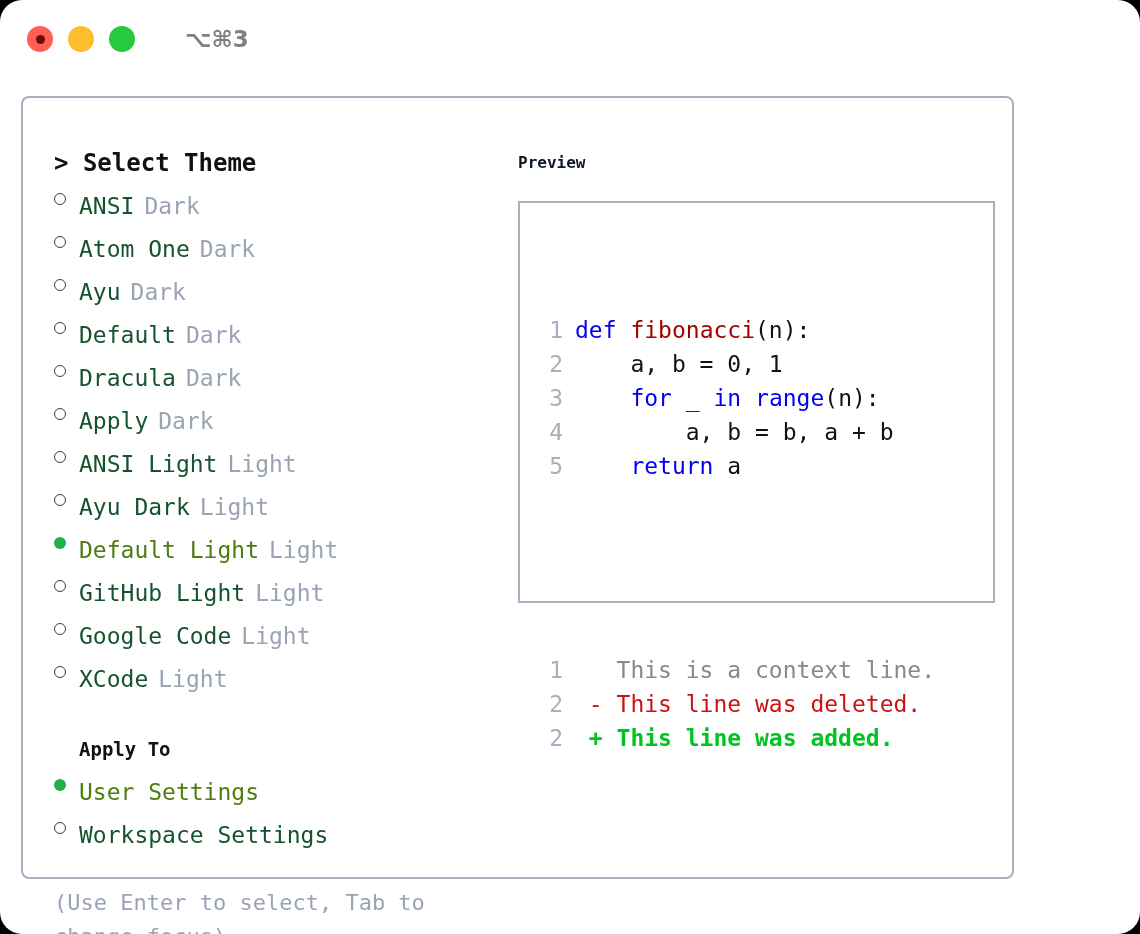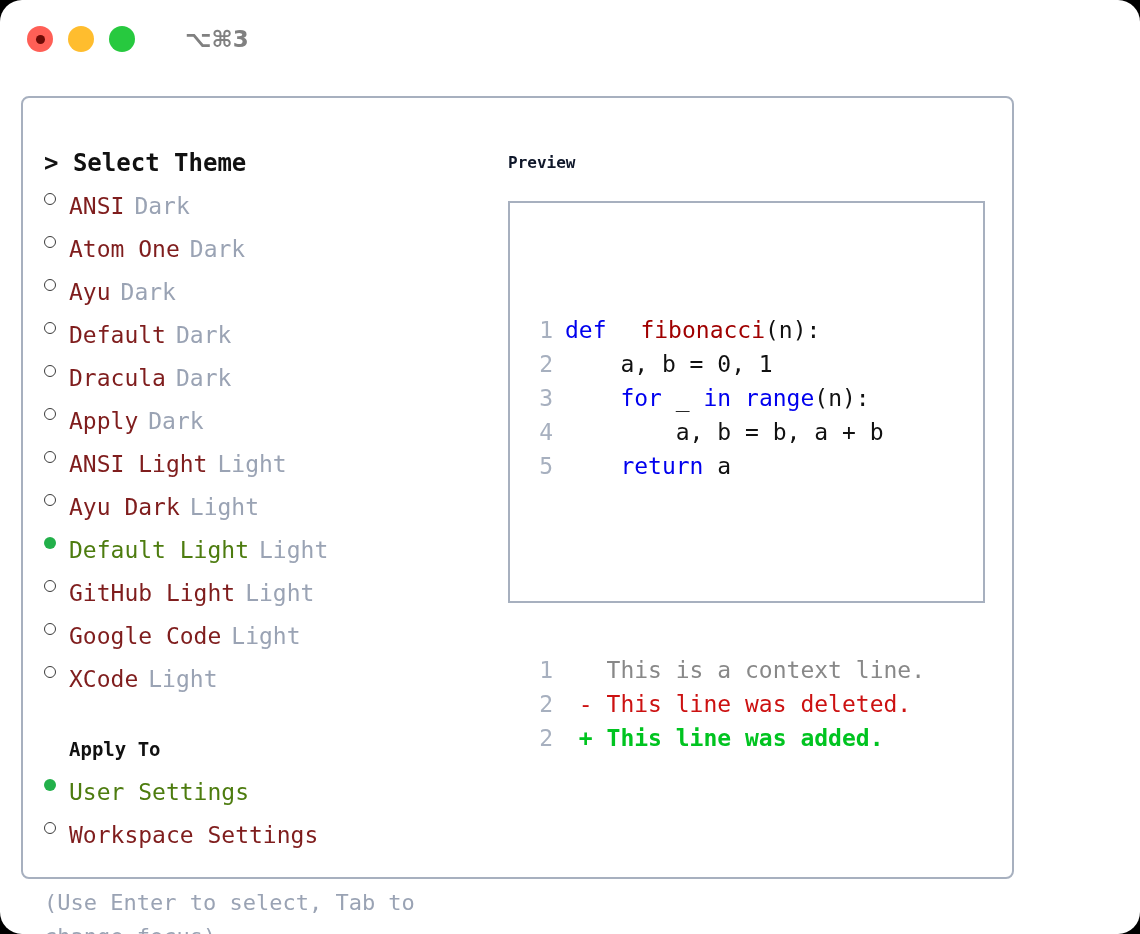--- a/index.html
+++ b/index.html
@@ -72,21 +72,21 @@
     width: 993px;
     height: 783px;
     border: 2px solid #a7b0bf;
     border-radius: 8px;
     box-sizing: border-box;
     background: #ffffff;
   }
 
   .columns {
     position: absolute;
-    left: 6px; top: 0;
+    left: 16px; top: 0;
     width: 100%;
     height: 100%;
   }
 
   
   .left-col {
     position: absolute;
     left: 15px;
     top: 48px;
     width: 460px;
@@ -124,21 +124,21 @@
   }
   .bullet .mark.hollow {
     border: 1.7px solid #3b3b3b;
     background: transparent;
   }
   .bullet .mark.filled {
     background: #22b04a;
     border: none;
   }
   .opt-label {
-    color: #7f1d1d;
+    color: #14532d;
   }
   .opt.selected .opt-label {
     color: #4d7c0f;
   }
   .opt-tag {
     color: #9aa3b4;
     margin-left: 10px;
   }
 
   .spacer-block { height: 36px; }
@@ -194,21 +194,21 @@
   }
   .code-row { display: flex; white-space: pre; }
   .ln {
     color: #a7b0bf;
     width: 28px;
     text-align: right;
     flex: none;
     margin-right: 12px;
   }
   .tok-kw   { color: #0000ee; }
-  .tok-fn   { color: #a00000; margin-left: 20px; }
+  .tok-fn   { color: #a00000; }
   .tok-plain{ color: #111111; }
   .tok-ctx  { color: #888888; }
   .tok-del  { color: #cc1111; }
   .tok-add  { color: #00c420; font-weight: bold; }
   .gap-row { height: 34px; }
 </style>
 </head>
 <body>
 
 <div class="page">

